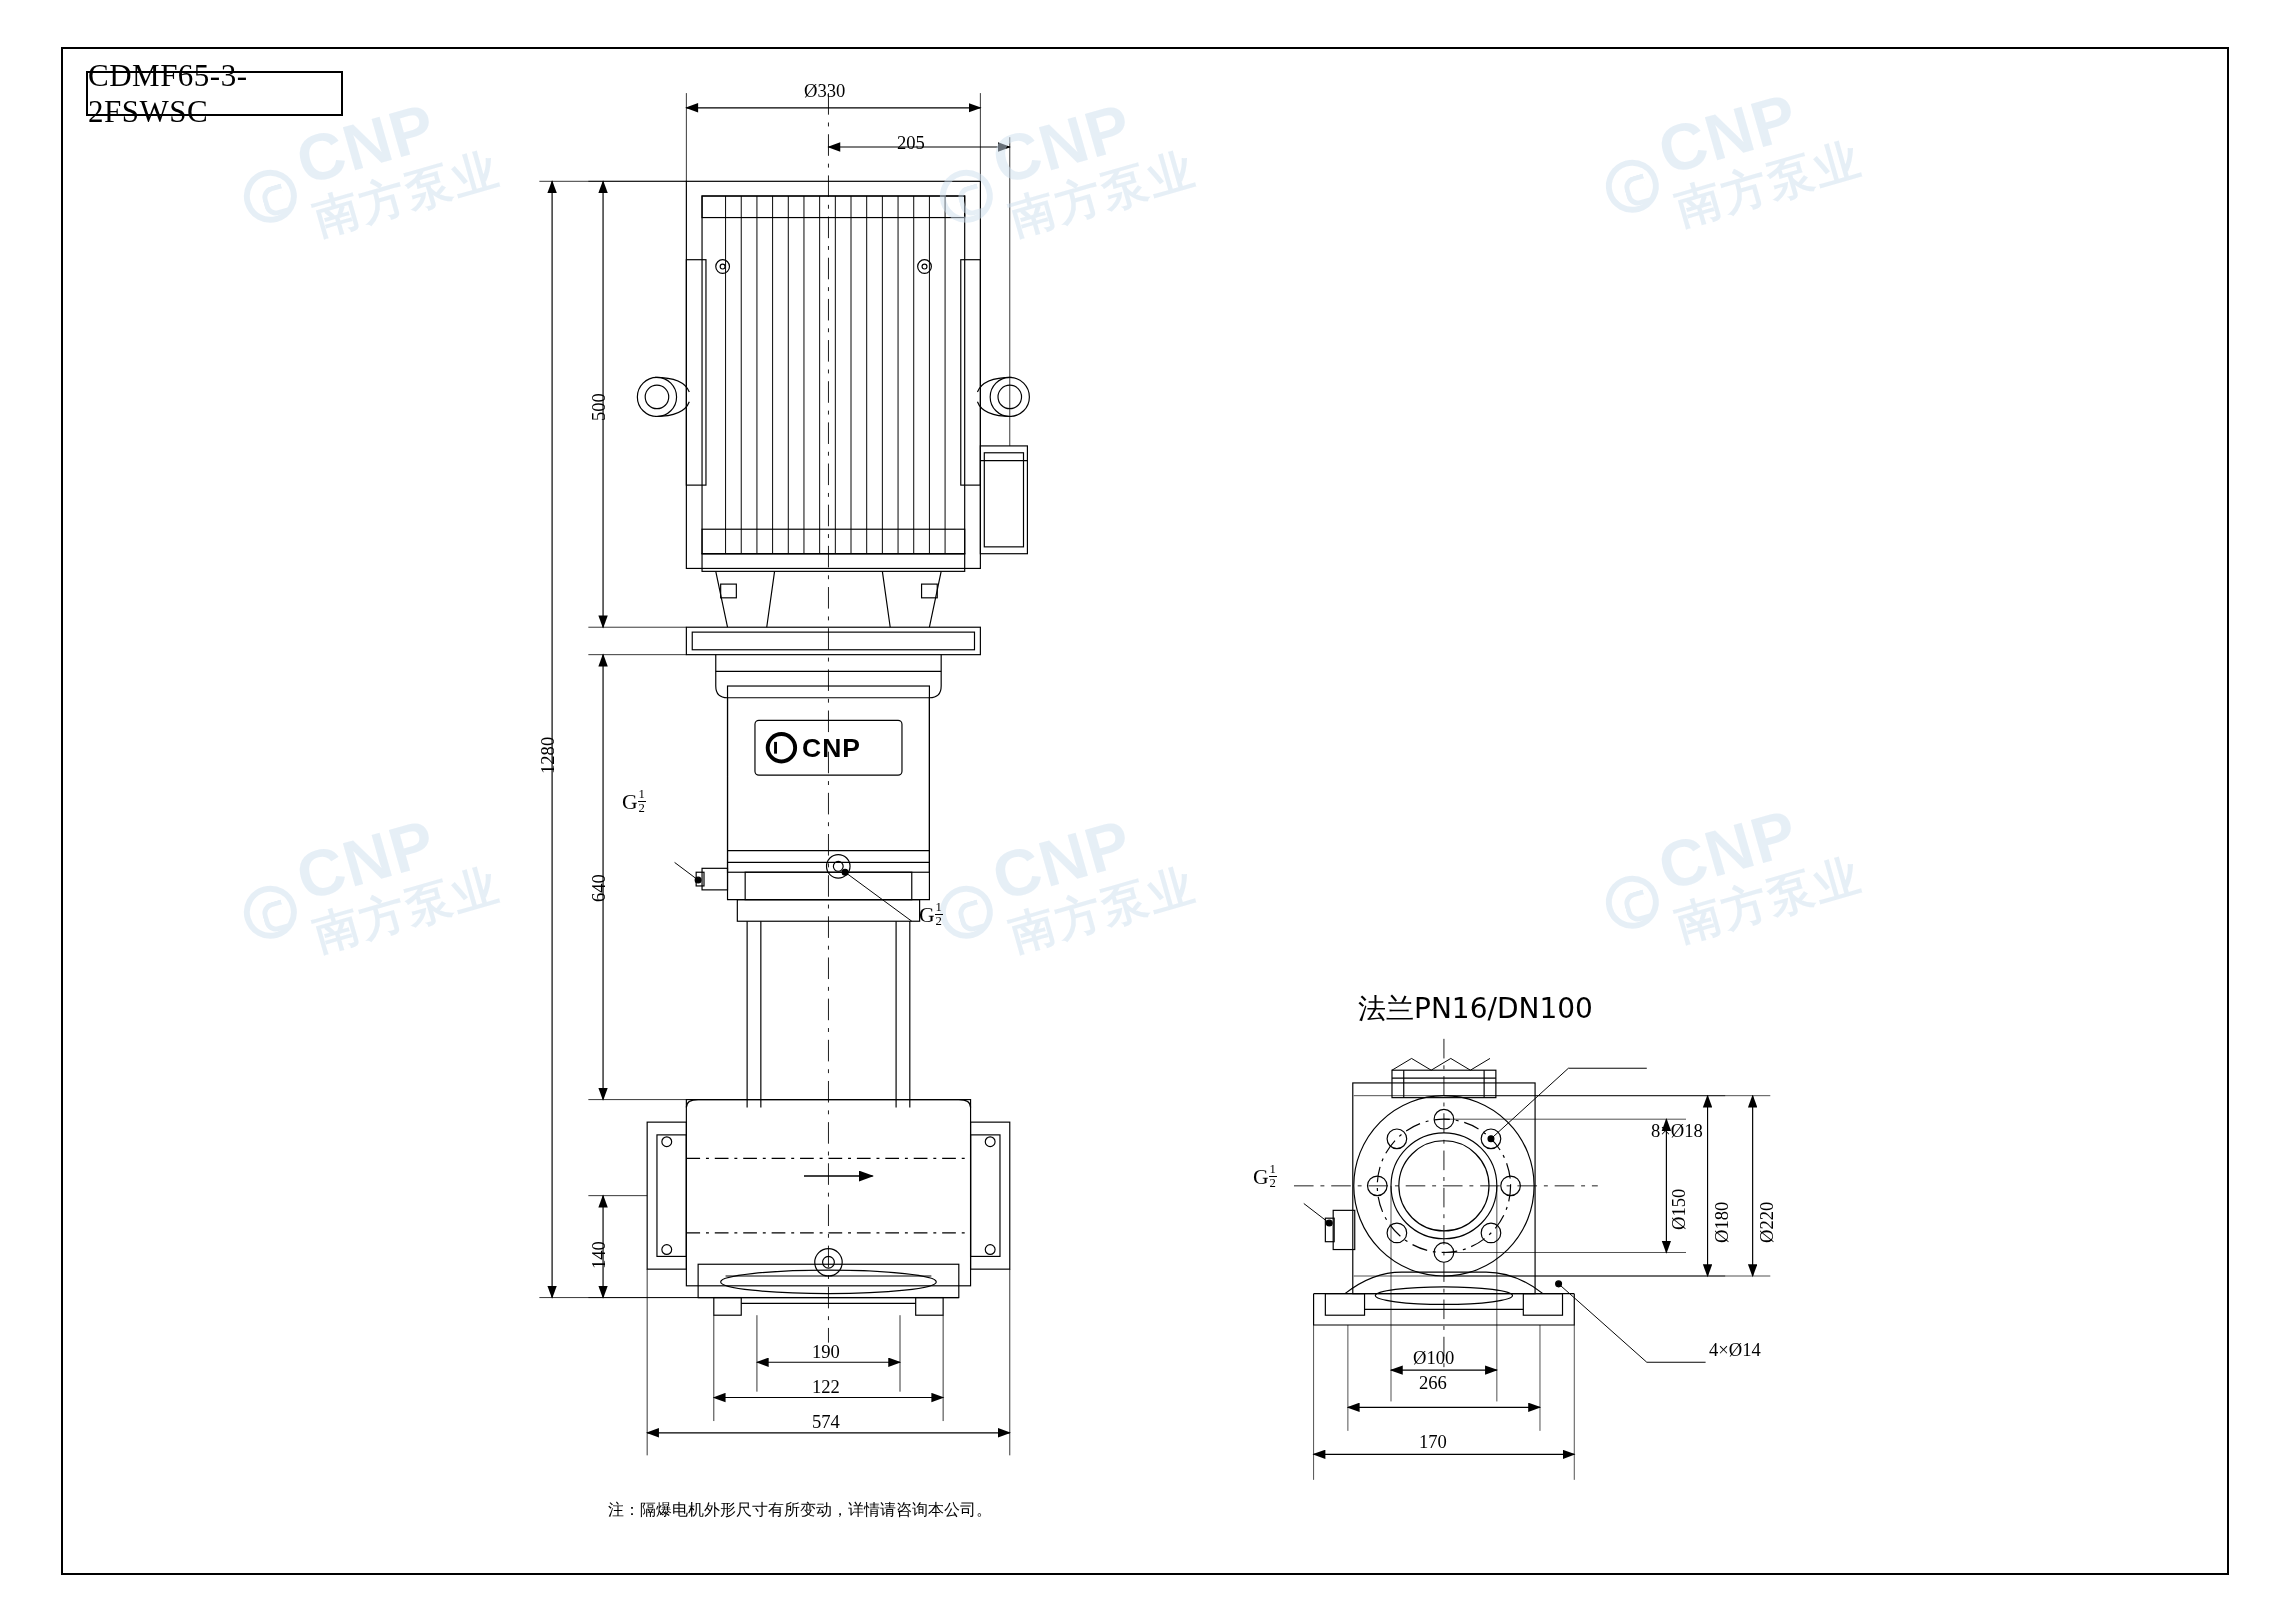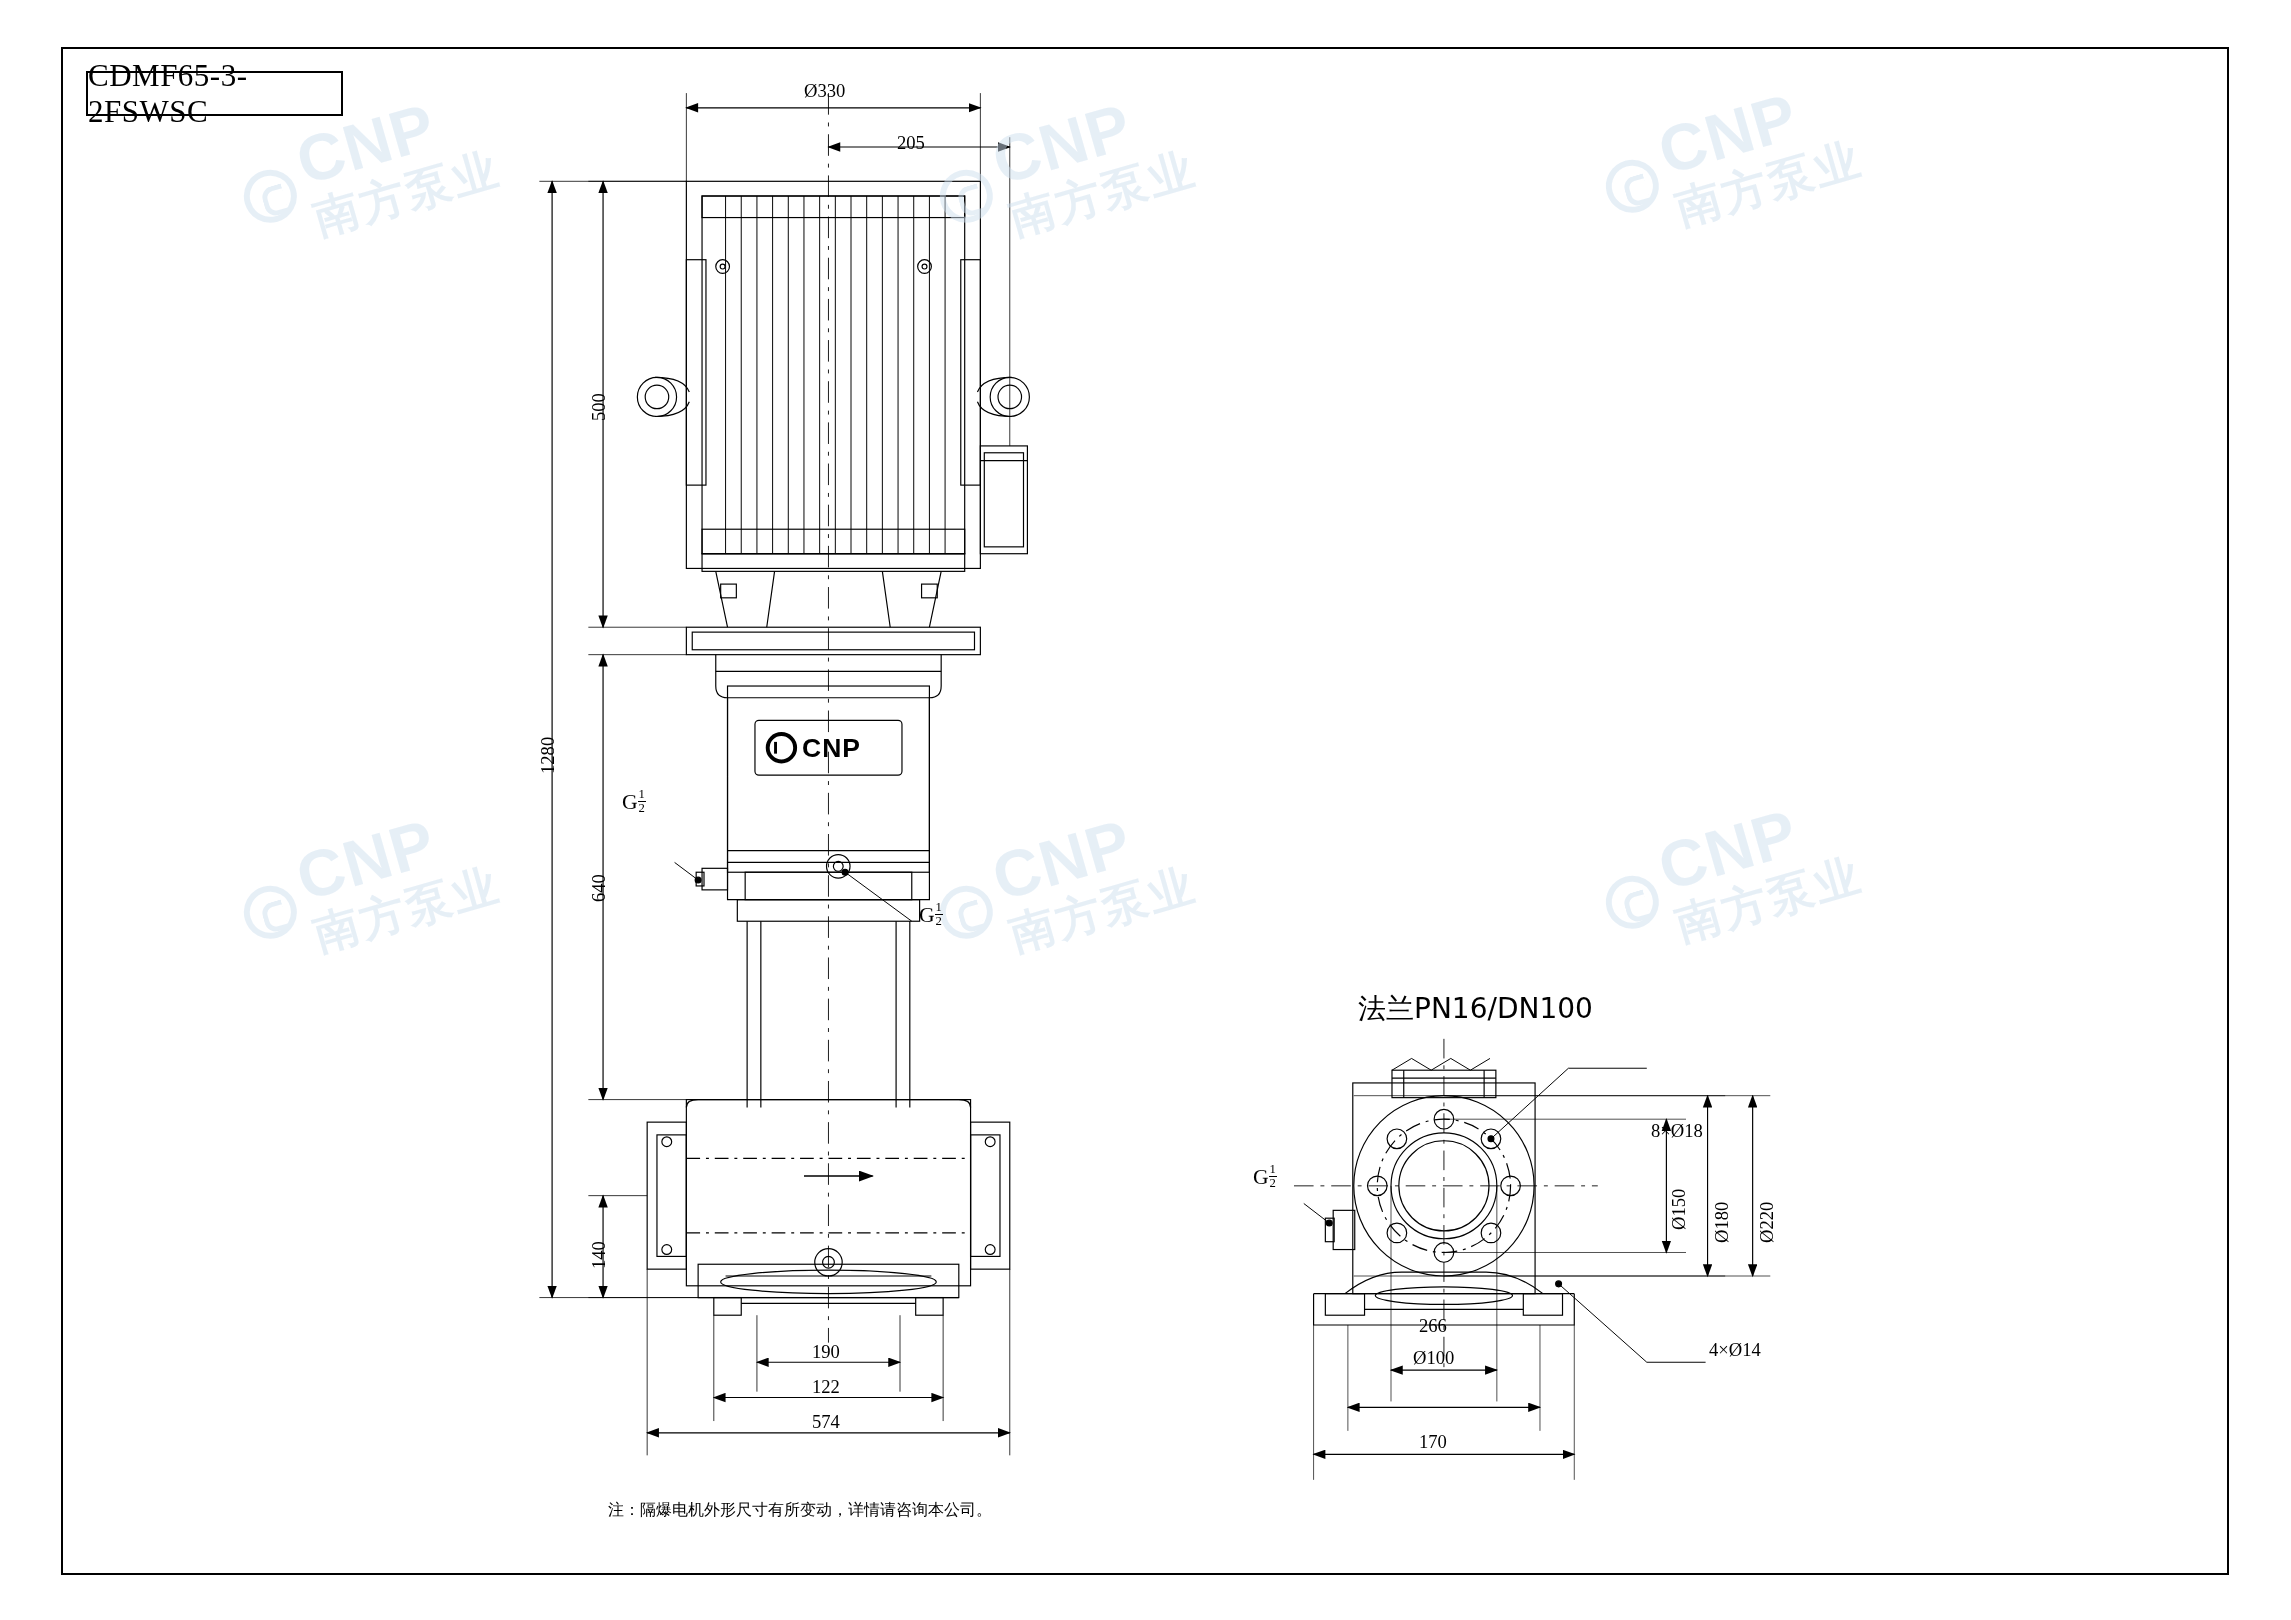--- a/index.html
+++ b/index.html
@@ -355,21 +355,21 @@
 
   <div class="dimtext" style="left:802px;top:733px;font-family:'Liberation Sans',sans-serif;font-weight:bold;font-size:26.5px;letter-spacing:1px;">CNP</div>
 
   <div class="flange-title" style="left:1358px;top:990px;"><span class="cn">法兰PN16/DN100</span></div>
   <div class="dimtext" style="left:1651px;top:1103px;margin-top:17px;">8×Ø18</div>
   <div class="dimtext" style="left:1709px;top:1339px;">4×Ø14</div>
   <div class="dimtext" style="left:1668px;top:1230px;transform:rotate(-90deg);transform-origin:left top;">Ø150</div>
   <div class="dimtext" style="left:1711px;top:1243px;transform:rotate(-90deg);transform-origin:left top;">Ø180</div>
   <div class="dimtext" style="left:1756px;top:1243px;transform:rotate(-90deg);transform-origin:left top;">Ø220</div>
   <div class="dimtext" style="left:1413px;top:1347px;">Ø100</div>
-  <div class="dimtext" style="left:1419px;top:1315px;">266</div>
+  <div class="dimtext" style="left:1419px;top:1372px;">266</div>
   <div class="dimtext" style="left:1419px;top:1431px;">170</div>
   <div class="dimtext" style="left:1253px;top:1164px;">
     <span class="gsym">
         <span>G</span>
         <span class="frac">
           <span class="num">1</span>
           <span class="den">2</span>
         </span>
       </span>
   </div>

